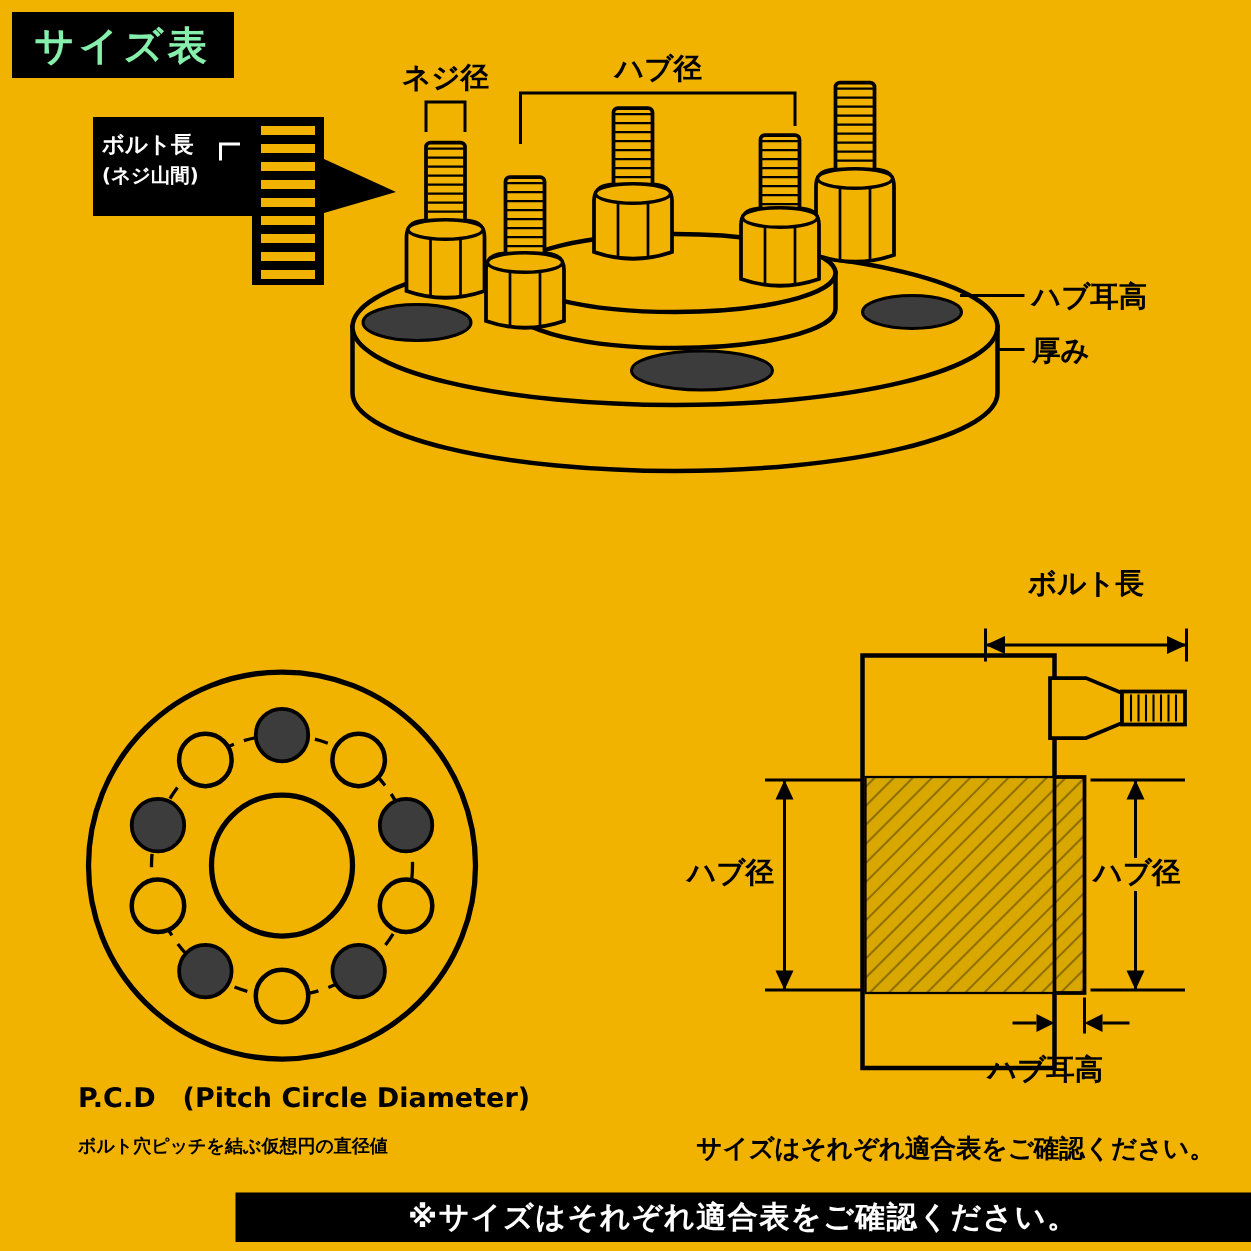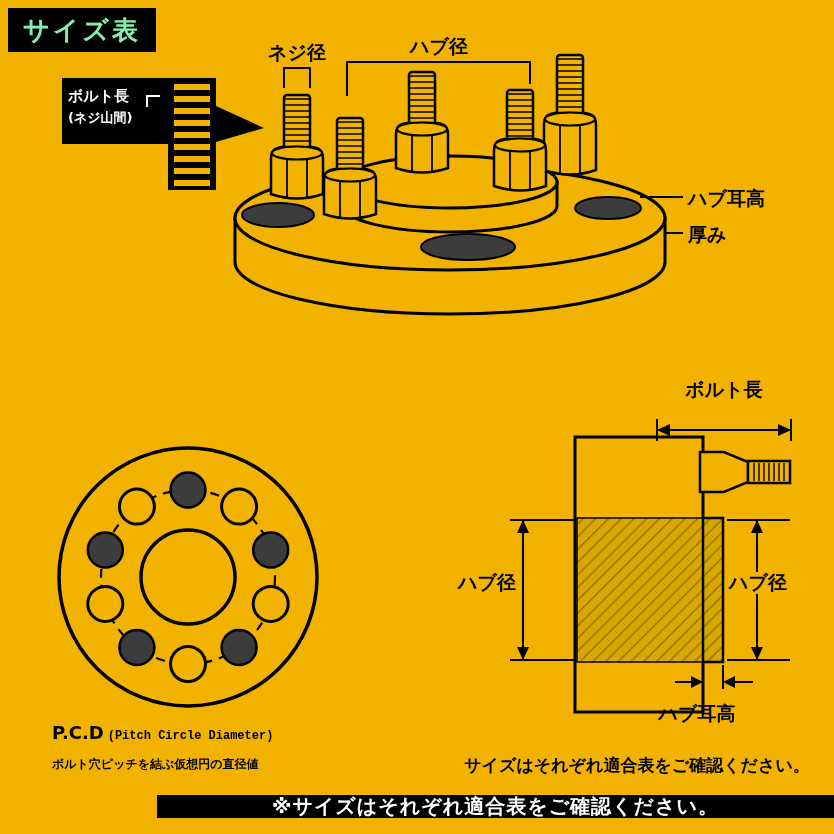--- a/index.html
+++ b/index.html
@@ -17,25 +17,25 @@
     background: #000; color: #86efac; font-size: 26px; font-weight: 700;
     display: flex; align-items: center; justify-content: center; letter-spacing: 3px;
   }
   .pitch-label {
     position: absolute; left: 68px; top: 86px; width: 102px;
     color: #fff; font-weight: 700; font-size: 15px; line-height: 21px; white-space: nowrap;
   }
   .pitch-label .l2 { font-size: 13px; }
   .pcd-title { position: absolute; left: 52px; top: 722px; white-space: nowrap; }
   .pcd-title .main { font-size: 18px; font-weight: 700; }
-  .pcd-title .sub  { font-size: 12px; font-weight: 700; margin-left: 4px; font-family: Liberation Mono, monospace; }
+  .pcd-title .sub  { font-size: 18px; font-weight: 700; margin-left: 18px; }
   .pcd-caption { position: absolute; left: 52px; top: 756px; font-size: 12px; font-weight: 700; white-space: nowrap; }
   .side-note { position: absolute; left: 440px; top: 754px; width: 394px; text-align: center; font-size: 17px; font-weight: 700; white-space: nowrap; }
   .footer-bar {
-    position: absolute; left: 157px; top: 795px; width: 677px; height: 23px;
+    position: absolute; left: 157px; top: 795px; width: 677px; height: 33px;
     background: #000; color: #fff; font-size: 20px; font-weight: 700;
     display: flex; align-items: center; justify-content: center; letter-spacing: 1px; white-space: nowrap;
   }
 </style>
 </head>
 <body>
 
 <div class="title-badge">サイズ表</div>
 
 <svg style="left:0;top:0" width="834" height="340" viewBox="0 0 834 340">

